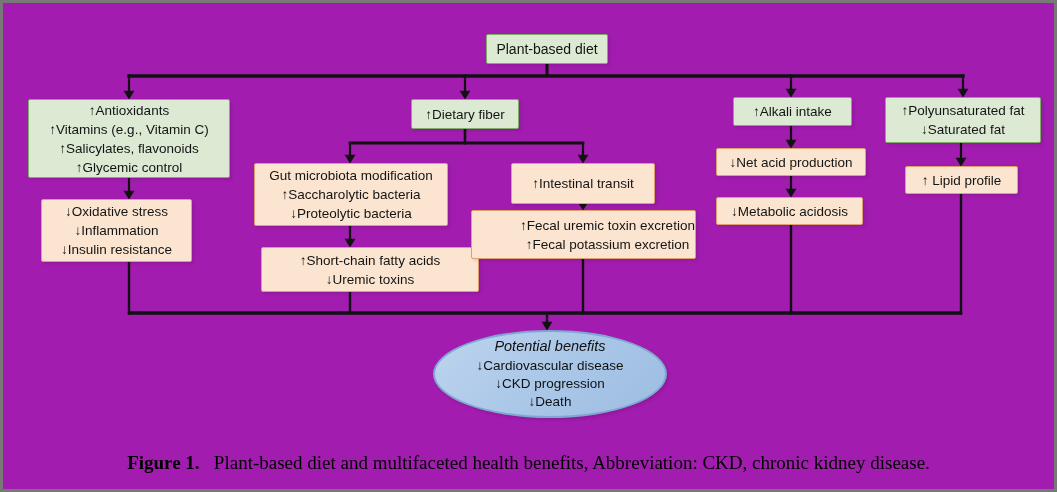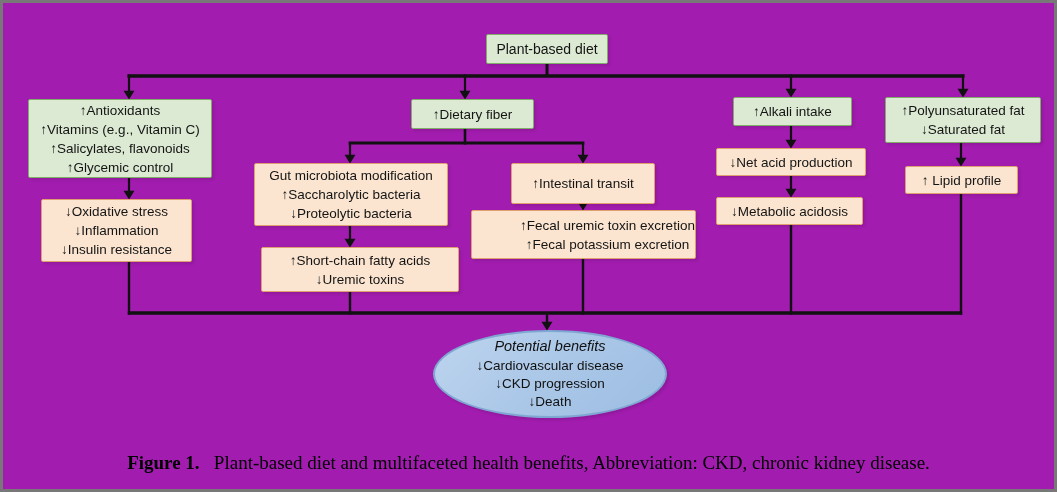--- a/index.html
+++ b/index.html
@@ -19,25 +19,25 @@
     text-align:center;
     font-size:13.5px;line-height:19px;color:#141414;
     border-radius:2px;
     box-shadow:2px 2px 3px rgba(0,0,0,0.10);
     z-index:2;
   }
   .green{background:var(--green-fill,#dcead3);border:1.6px solid var(--green-border,#7fae68);}
   .orange{background:var(--orange-fill,#fbe5d0);border:1.6px solid var(--orange-border,#df9f6e);}
   .node .ln{white-space:nowrap;}
   #box-root{left:483px;top:31px;width:122px;height:30px;font-size:14px;}
-  #box-antioxidants{left:25px;top:96px;width:184px;height:79px;}
+  #box-antioxidants{left:25px;top:96px;width:202px;height:79px;}
   #box-oxidative{left:38px;top:196px;width:151px;height:63px;}
-  #box-fiber{left:408px;top:96px;width:123px;height:30px;}
+  #box-fiber{left:408px;top:96px;width:108px;height:30px;}
   #box-gut{left:251px;top:160px;width:194px;height:63px;}
-  #box-shortchain{left:258px;top:244px;width:198px;height:45px;}
+  #box-shortchain{left:258px;top:244px;width:218px;height:45px;}
   #box-transit{left:508px;top:160px;width:144px;height:41px;}
   #box-fecal{left:468px;top:207px;width:225px;height:49px;padding-left:48px;}
   #box-alkali{left:730px;top:94px;width:119px;height:29px;}
   #box-netacid{left:713px;top:145px;width:150px;height:28px;}
   #box-metabolic{left:713px;top:194px;width:147px;height:28px;}
   #box-poly{left:882px;top:94px;width:156px;height:46px;}
   #box-lipid{left:902px;top:163px;width:113px;height:28px;}
   .ellipse{
     position:absolute;left:430px;top:327px;width:230px;height:84px;
     border-radius:50%;

